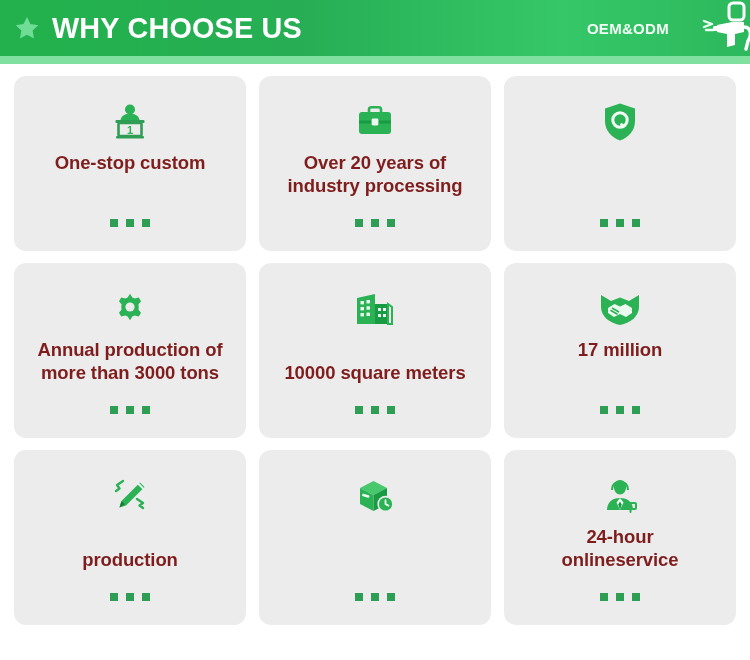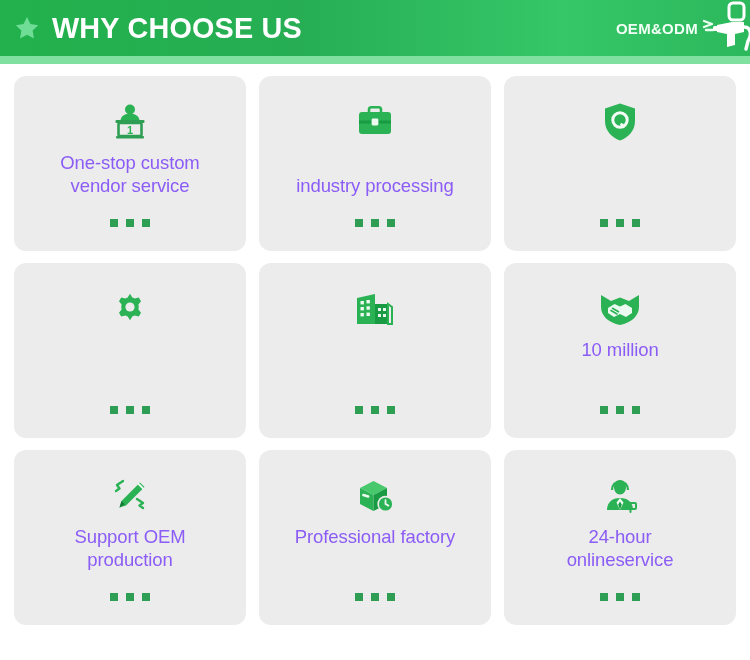--- a/index.html
+++ b/index.html
@@ -58,20 +58,21 @@
     font-family: "Liberation Sans", sans-serif;
     transform: scaleX(0.96);
     transform-origin: left center;
   }
   .header-right {
     margin-left: auto;
     display: flex;
     align-items: center;
     height: 56px;
     padding-right: 0;
+    gap: 29px;
   }
   .oem-label {
     color: #f2fff6;
     font-size: 15px;
     font-weight: bold;
     letter-spacing: 0.3px;
     white-space: nowrap;
     margin-right: 4px;
   }
   .spray-icon {
@@ -106,22 +107,22 @@
   .card-icon {
     height: 40px;
     display: flex;
     align-items: center;
     justify-content: center;
     margin-bottom: 10px;
   }
   .card-icon svg { display: block; }
   .card-title {
     font-size: 18.5px;
-    font-weight: normal;
-    color: #8b5cf6;
+    font-weight: bold;
+    color: #7f1d1d;
     line-height: 1.22;
     letter-spacing: -0.1px;
     margin: 0;
     max-width: 215px;
   }
   .dots {
     margin-top: auto;
     margin-bottom: 24px;
     display: flex;
     gap: 8px;
@@ -171,40 +172,39 @@
         <circle cx="20" cy="6.5" r="5" fill="#2bb254"></circle>
         <path d="M10.5 17 C11.5 12.5, 15 10.8, 20 10.8 C25 10.8, 28.5 12.5, 29.5 17 Z" fill="#2bb254"></path>
         <rect x="5.5" y="17" width="29" height="3" rx="1" fill="#2e9e54"></rect>
         <rect x="8.5" y="20" width="23" height="13" rx="1.5" fill="none" stroke="#2e9e54" stroke-width="2.6"></rect>
         <text x="20" y="31" font-family="Liberation Sans, sans-serif" font-size="11" font-weight="bold" fill="#2bb254" text-anchor="middle">1</text>
         <rect x="6" y="33" width="28" height="2.6" rx="1" fill="#2e9e54"></rect>
       </svg>
     </div>
     <div class="card-title">
       <span>One-stop custom</span><br>
-      <span>vendor service</span>
     </div>
     <div class="dots">
       <span class="dot"></span>
       <span class="dot"></span>
       <span class="dot"></span>
     </div>
   </div>
 
   <div class="card">
     <div class="card-icon">
       <svg width="38" height="36" viewBox="0 0 38 36">
         <path d="M13 8 L13 5.5 C13 4.2 14 3.2 15.3 3.2 L22.7 3.2 C24 3.2 25 4.2 25 5.5 L25 8" fill="none" stroke="#2bb254" stroke-width="2.6" stroke-linecap="round"></path>
         <rect x="3" y="8" width="32" height="22" rx="3" fill="#2bb254"></rect>
         <rect x="3" y="16.5" width="32" height="3" fill="#189b43"></rect>
         <rect x="15.6" y="14.6" width="6.8" height="6.8" rx="1.4" fill="#ecf9f0"></rect>
       </svg>
     </div>
     <div class="card-title">
-      <br>
+      <span>Over 20 years of</span><br>
       <span>industry processing</span>
     </div>
     <div class="dots">
       <span class="dot"></span>
       <span class="dot"></span>
       <span class="dot"></span>
     </div>
   </div>
 
   <div class="card">
@@ -221,20 +221,24 @@
       <span class="dot"></span>
     </div>
   </div>
 
   <div class="card">
     <div class="card-icon">
       <svg width="32" height="32" viewBox="0 0 32 32">
         <path fill="#2bb254" d="M16 0.8l2.3 3.6a12 12 0 0 1 2.4 1l4.1-1 2.2 3.9-2.6 3.3c.2.8.3 1.6.3 2.4s-.1 1.6-.3 2.4l2.6 3.3-2.2 3.9-4.1-1a12 12 0 0 1-2.4 1L16 27.2l-2.3-3.6a12 12 0 0 1-2.4-1l-4.1 1-2.2-3.9 2.6-3.3A11 11 0 0 1 7.3 14c0-.8.1-1.6.3-2.4L5 8.3l2.2-3.9 4.1 1a12 12 0 0 1 2.4-1z"></path>
         <circle cx="16" cy="14" r="4.6" fill="#ececec"></circle>
       </svg>
+    </div>
+    <div class="card-title">
+      <span>Annual production of</span><br>
+      <span>more than 3000 tons</span>
     </div>
     <div class="dots">
       <span class="dot"></span>
       <span class="dot"></span>
       <span class="dot"></span>
     </div>
   </div>
 
   <div class="card">
     <div class="card-icon">
@@ -253,39 +257,40 @@
         <g fill="#ecf9f0">
           <rect x="24" y="17" width="3" height="3"></rect>
           <rect x="29" y="17" width="3" height="3"></rect>
           <rect x="24" y="23" width="3" height="3"></rect>
           <rect x="29" y="23" width="3" height="3"></rect>
         </g>
       </svg>
     </div>
     <div class="card-title">
       <br>
+      <span>10000 square meters</span>
     </div>
     <div class="dots">
       <span class="dot"></span>
       <span class="dot"></span>
       <span class="dot"></span>
     </div>
   </div>
 
   <div class="card">
     <div class="card-icon">
       <svg width="42" height="34" viewBox="0 0 42 34">
         <path d="M2 3 L2 15 C2 24 10 31 21 33 C32 31 40 24 40 15 L40 3 L30 9 L21 5.5 L12 9 Z" fill="#2bb254"></path>
         <path d="M9 16 L15.5 12 L21 14.5 L26.5 12 L33 16 L33 21 L27 25 L21 22 L15 25 L9 21 Z" fill="#ecf9f0"></path>
         <path d="M12 18.5 L18 22" stroke="#2bb254" stroke-width="1.6" stroke-linecap="round"></path>
         <path d="M13.5 16.3 L19.5 19.8" stroke="#2bb254" stroke-width="1.6" stroke-linecap="round"></path>
       </svg>
     </div>
     <div class="card-title">
-      <span>10 million</span><br>
+      <span>17 million</span><br>
     </div>
     <div class="dots">
       <span class="dot"></span>
       <span class="dot"></span>
       <span class="dot"></span>
     </div>
   </div>
 
   <div class="card">
     <div class="card-icon">
@@ -294,21 +299,21 @@
         <path d="M13 4 L7 8 L9.5 11.5 L6 14" fill="none" stroke="#2bb254" stroke-width="2.4" stroke-linecap="round" stroke-linejoin="round"></path>
 
         <path d="M27 22 L33 26 L29.5 28.5 L33 31" fill="none" stroke="#2bb254" stroke-width="2.4" stroke-linecap="round" stroke-linejoin="round"></path>
 
         <path d="M30 5.5 L34.5 10 L16 28.5 L9.5 30.5 L11.5 24 Z" fill="#2bb254"></path>
         <path d="M9.5 30.5 L11.5 24 L14.8 27.3 Z" fill="#137a36"></path>
         <path d="M28.6 7 L33 11.4" stroke="#ecf9f0" stroke-width="2" stroke-linecap="round"></path>
       </svg>
     </div>
     <div class="card-title">
-      <span>Support OEM</span><br>
+      <br>
       <span>production</span>
     </div>
     <div class="dots">
       <span class="dot"></span>
       <span class="dot"></span>
       <span class="dot"></span>
     </div>
   </div>
 
   <div class="card">
@@ -317,21 +322,21 @@
         <path d="M6 11 L19.5 4 L33 11 L19.5 18 Z" fill="#47c86c"></path>
         <path d="M6 11 L19.5 18 L19.5 34 L6 27 Z" fill="#2bb254"></path>
         <path d="M33 11 L19.5 18 L19.5 34 L33 27 Z" fill="#189b43"></path>
         <rect x="8.5" y="16.5" width="7.5" height="2.6" rx="1.2" fill="#ecf9f0" transform="rotate(15 8.5 16.5)"></rect>
         <circle cx="31.5" cy="27" r="8.2" fill="#ececec"></circle>
         <circle cx="31.5" cy="27" r="6.6" fill="#2bb254"></circle>
         <path d="M31.5 23.2 L31.5 27 L34.4 28.6" stroke="#ecf9f0" stroke-width="1.8" stroke-linecap="round" fill="none"></path>
       </svg>
     </div>
     <div class="card-title">
-      <span>Professional factory</span><br>
+      <br>
     </div>
     <div class="dots">
       <span class="dot"></span>
       <span class="dot"></span>
       <span class="dot"></span>
     </div>
   </div>
 
   <div class="card">
     <div class="card-icon">

